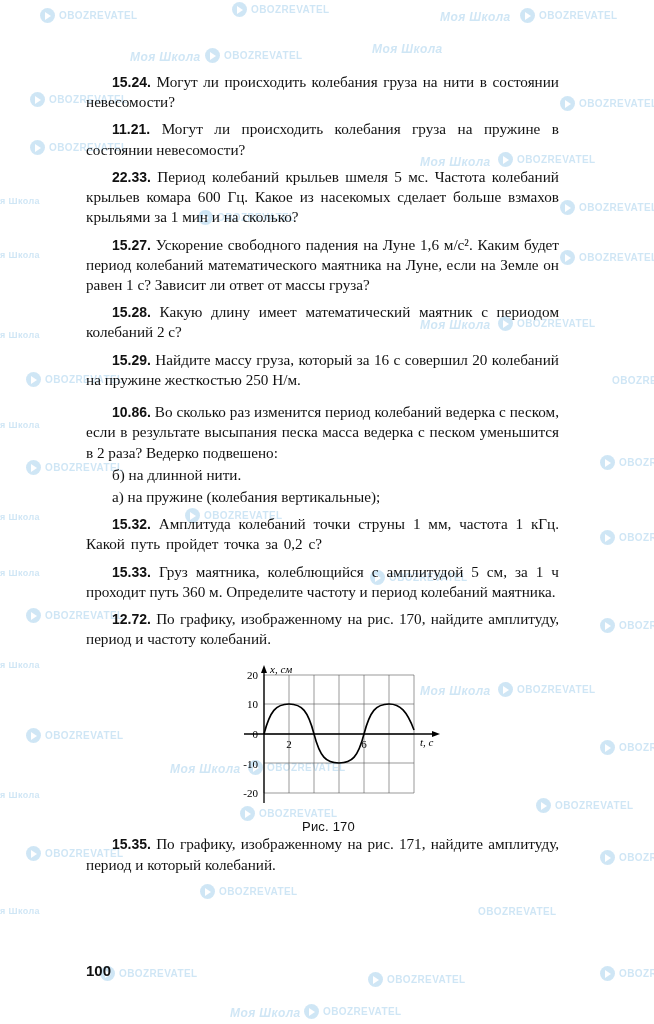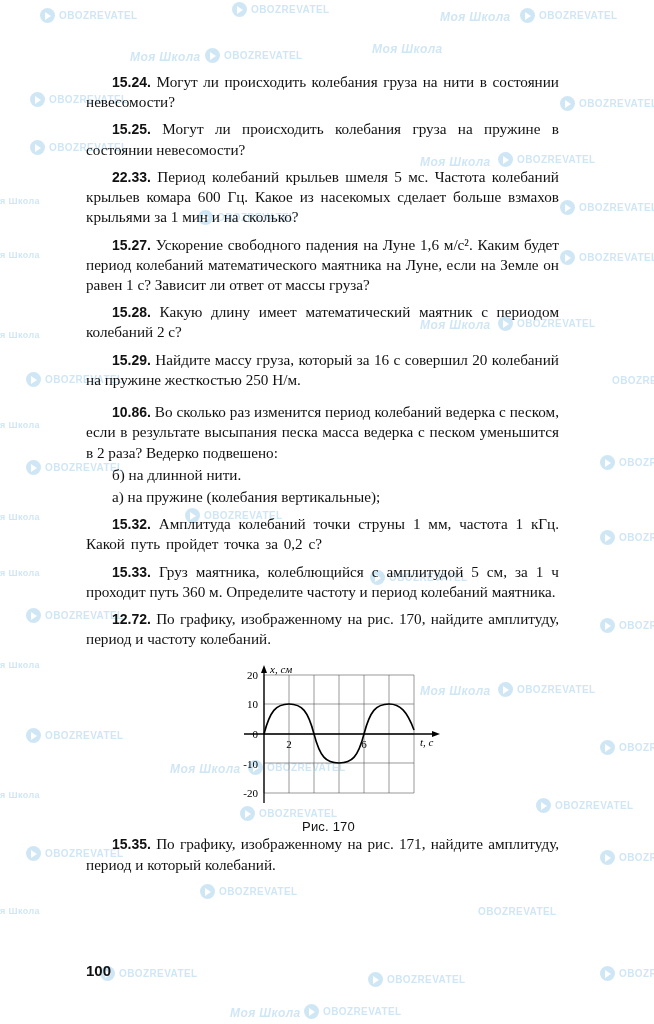--- a/index.html
+++ b/index.html
@@ -343,21 +343,21 @@
 <div id="page">
   <div class="content">
 
     <p class="task">
       <span class="num">15.24.</span>
       <span>Могут ли происходить колебания груза на нити в состоянии невесомости?</span>
     </p>
     <div class="gap"></div>
 
     <p class="task">
-      <span class="num">15.25.</span>
+      <span class="num">11.21.</span>
       <span>Могут ли происходить колебания груза на пружине в состоянии невесомости?</span>
     </p>
     <div class="gap"></div>
 
     <p class="task">
       <span class="num">22.33.</span>
       <span>Период колебаний крыльев шмеля 5 мс. Частота колебаний крыльев комара 600 Гц. Какое из насекомых сделает больше взмахов крыльями за 1 мин и на сколько?</span>
     </p>
     <div class="gap"></div>
 

